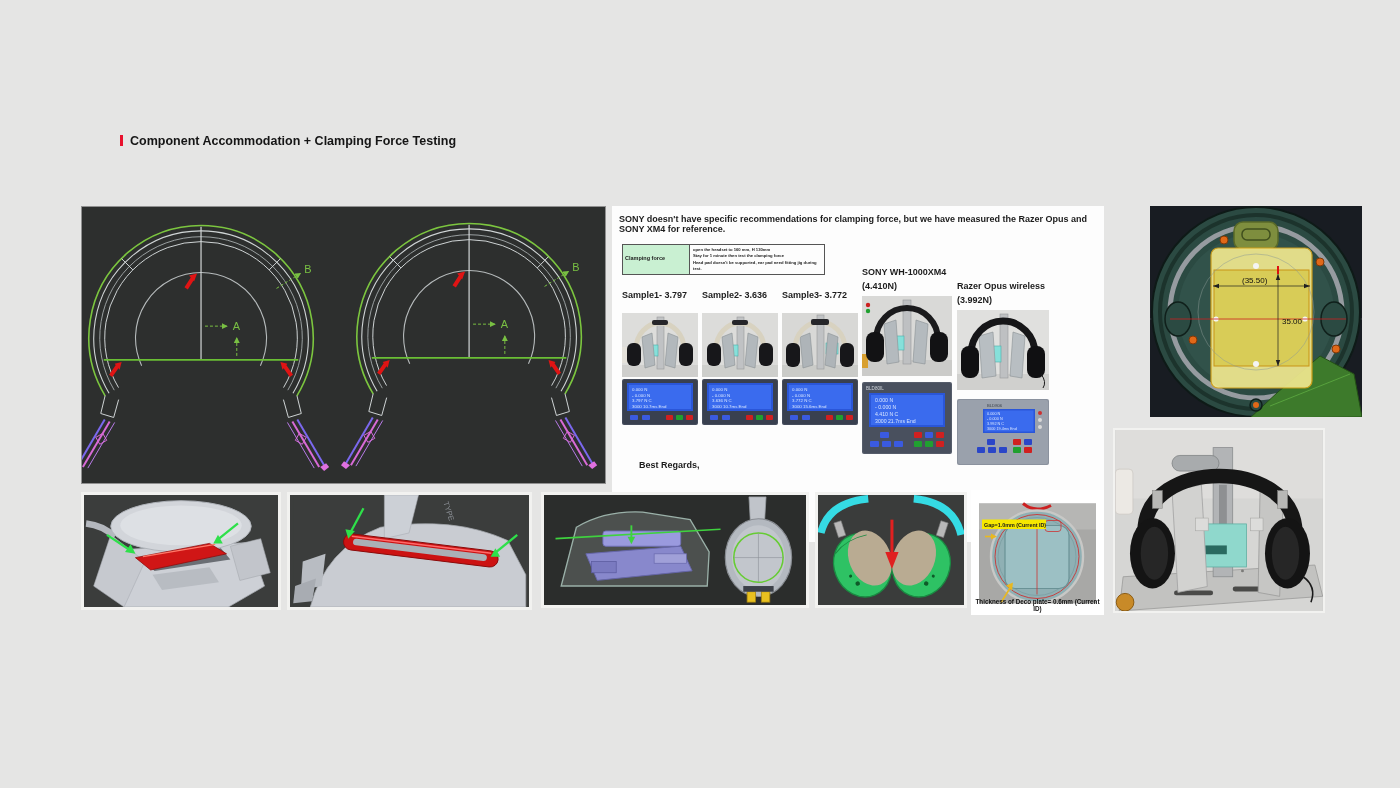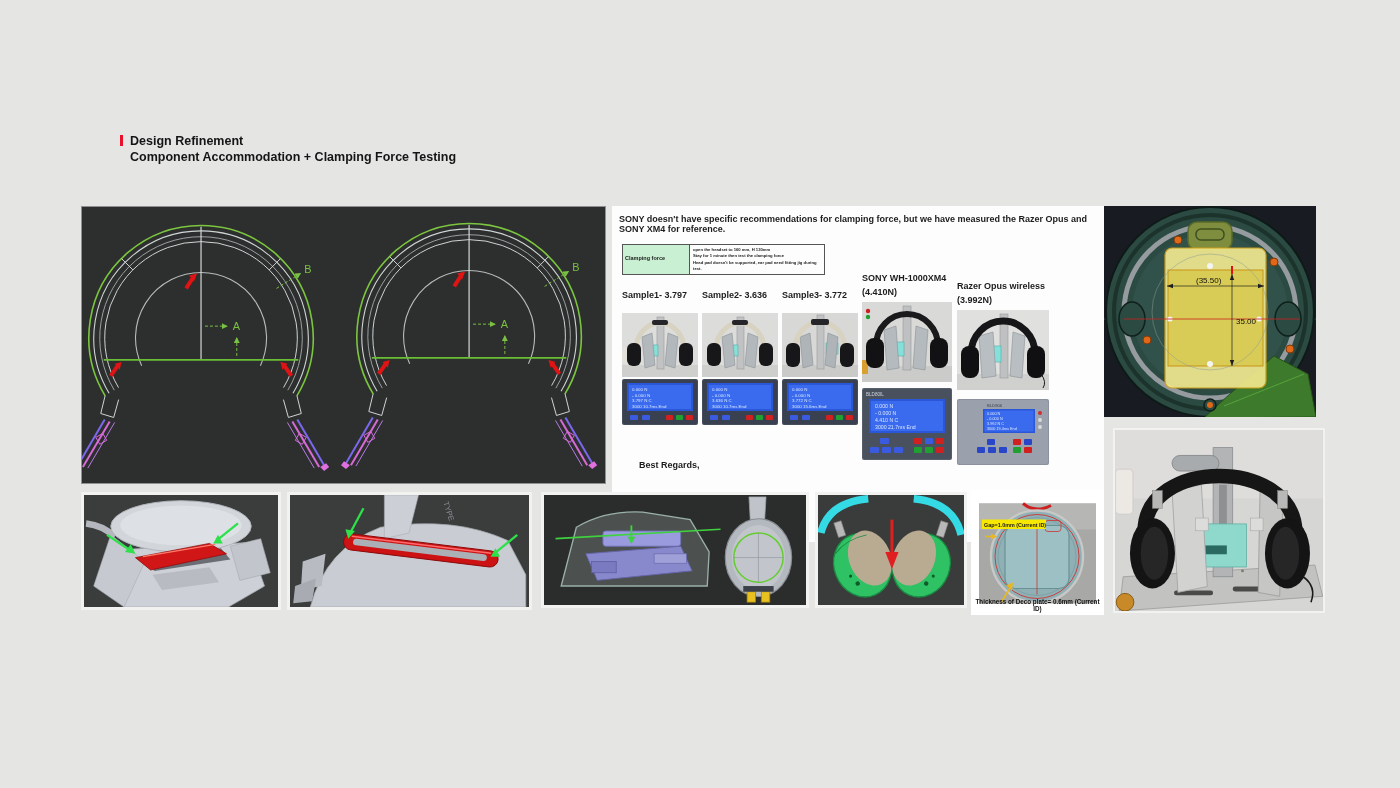--- a/index.html
+++ b/index.html
@@ -8,21 +8,21 @@
   .panel svg{display:block;width:100%;height:100%;}
 
   
   .title-block{position:absolute;left:120px;top:133px;display:flex;}
   .accent-bar{width:3px;height:11px;background:#e8112d;margin:2px 7px 0 0;}
   .title-lines div{font-size:12.5px;font-weight:bold;color:#151515;line-height:1.3;white-space:nowrap;}
 
   
   .cad-panel{left:81px;top:206px;width:525px;height:278px;background:#2d2f2e;border:1px solid #909090;}
   .doc-panel{left:612px;top:206px;width:492px;height:336px;background:#fdfdfd;color:#1c1c1c;}
-  .xsec-panel{left:1104px;top:206px;width:212px;height:211px;background:#14b8a6;border-radius:27px;}
+  .xsec-panel{left:1150px;top:206px;width:212px;height:211px;background:#14b8a6;border-radius:27px;}
   .photo-br{left:1113px;top:428px;width:212px;height:185px;border:2px solid #f2f2f0;background:#cccccb;}
   .p1{left:81px;top:492px;width:200px;height:118px;background:#3b3d3c;border:3px solid #f2f2f0;}
   .p2{left:287px;top:492px;width:245px;height:118px;background:#3b3d3c;border:3px solid #f2f2f0;}
   .p3{left:541px;top:492px;width:268px;height:116px;background:#2b2d2c;border:3px solid #f2f2f0;}
   .p4{left:815px;top:492px;width:152px;height:116px;background:#3b3d3c;border:3px solid #f2f2f0;}
   .p5{left:971px;top:490px;width:133px;height:125px;background:#ffffff;}
   .p5 .caption{position:absolute;left:0;top:108px;width:133px;text-align:center;font-size:6.3px;font-weight:bold;color:#111;}
 
   
   .doc-panel .abs{position:absolute;}
@@ -40,21 +40,20 @@
   .mini{display:block;}
 </style>
 </head>
 <body>
 
 <div class="stage">
 
   <div class="title-block">
     <span class="accent-bar"></span>
     <div class="title-lines">
-      <div>Design Refinement</div>
       <div>Component Accommodation + Clamping Force Testing</div>
     </div>
   </div>
 
   <div class="panel cad-panel">
     <svg viewBox="0 0 525 278">
       <defs>
         <marker id="gArrow" markerWidth="7" markerHeight="7" refX="5" refY="3" orient="auto">
           <path d="M0,0 L6,3 L0,6 z" fill="#79c043"></path>
         </marker>
@@ -204,21 +203,21 @@
         <text x="10" y="23" font-size="4.4" fill="#d6e4ff">3.772 N  C</text>
         <text x="10" y="28.5" font-size="4.4" fill="#d6e4ff">3000  15.6ms End</text>
         <rect x="8" y="36" width="8" height="5" rx="1" fill="#3a5ae0"></rect>
           <rect x="20" y="36" width="8" height="5" rx="1" fill="#3a5ae0"></rect>
         <rect x="44" y="36" width="7" height="5" rx="1" fill="#d02020"></rect>
           <rect x="54" y="36" width="7" height="5" rx="1" fill="#20a030"></rect>
           <rect x="64" y="36" width="7" height="5" rx="1" fill="#d02020"></rect>
       </svg>
     </div>
 
-    <div class="ref-col" style="left:250px;top:66px;">
+    <div class="ref-col" style="left:250px;top:60px;">
       <div class="ref-name">SONY WH-1000XM4</div>
       <div class="ref-force">(4.410N)</div>
       <svg class="mini" width="90" height="80" viewBox="0 0 90 80" style="margin-top:3px">
         <rect width="90" height="80" fill="#d9d9d7"></rect>
           <rect y="64" width="90" height="16" fill="#cbcbc9"></rect>
         <circle cx="6" cy="9" r="2.2" fill="#cc2020"></circle>
           <circle cx="6" cy="15" r="2.2" fill="#20a030"></circle>
         <rect x="0" y="58" width="6" height="14" fill="#d8a030"></rect>
         <rect x="41" y="4" width="8" height="64" fill="#bec0c2" stroke="#96989a" stroke-width="0.6"></rect>
         <rect x="26" y="40" width="16" height="14" fill="#86e0da" stroke="#4ab0aa" stroke-width="0.6"></rect>

